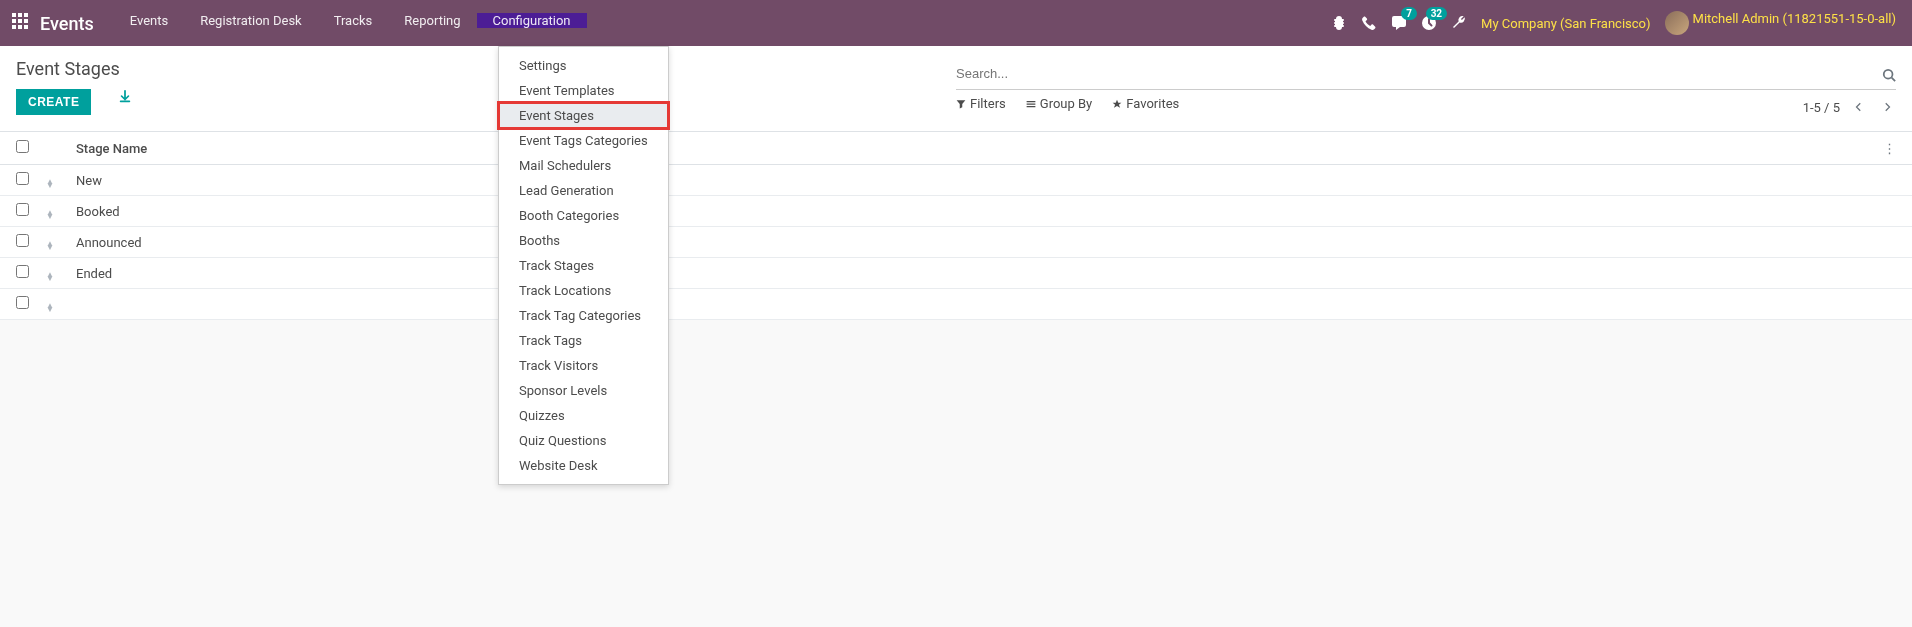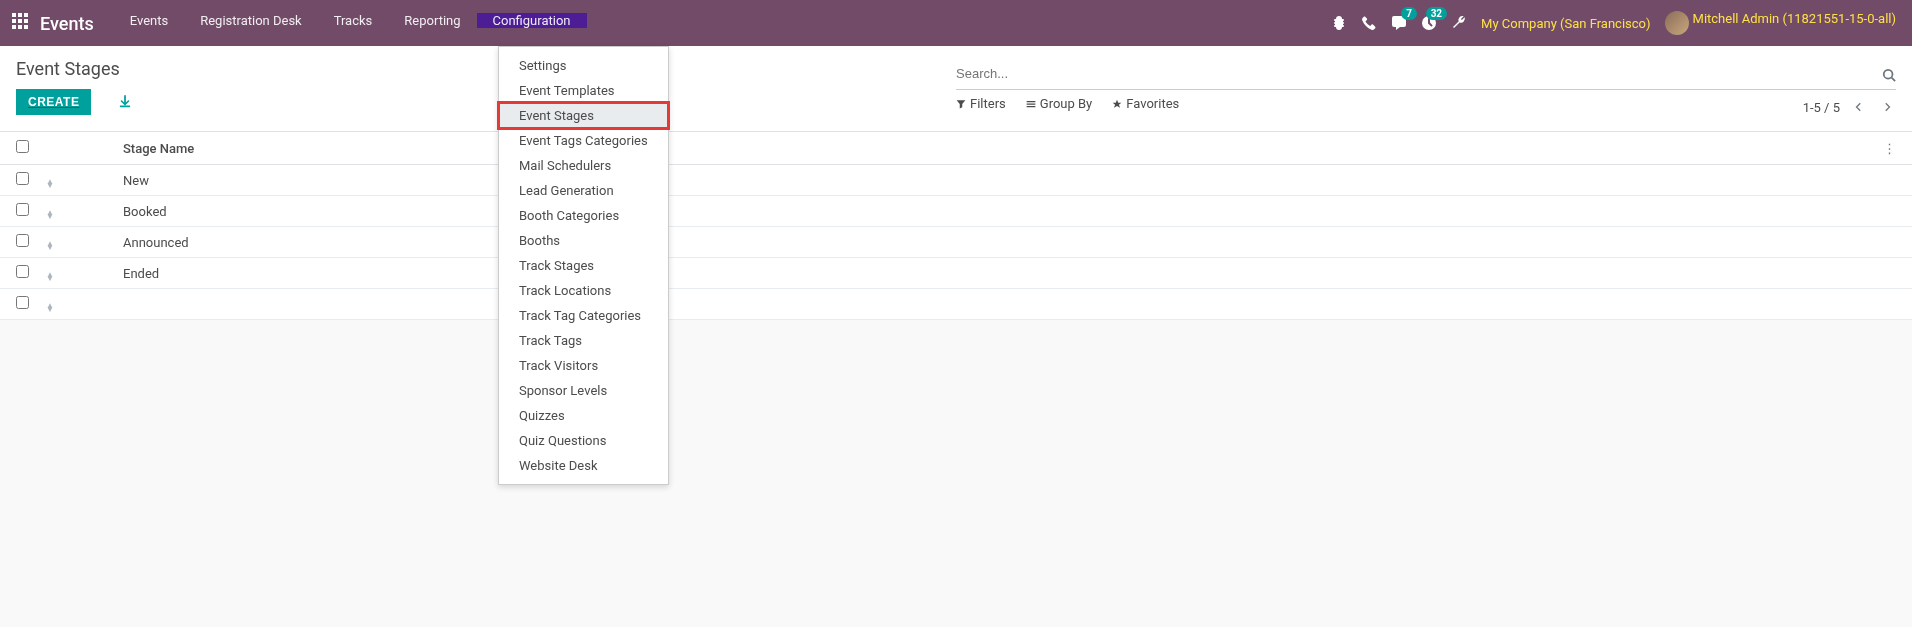--- a/index.html
+++ b/index.html
@@ -118,23 +118,22 @@
       display: flex;
       flex-direction: column;
     }
     .breadcrumb {
       font-size: 18px;
       color: #4c4c4c;
       margin-bottom: 10px;
     }
     .cp-buttons {
       display: flex;
-      align-items: center;
+      align-items: flex-start;
       gap: 27px;
-      text-decoration: underline;
     }
     .btn-create {
       background: #00a09d;
       color: #fff;
       border: none;
       padding: 6px 12px;
       font-weight: bold;
       font-size: 12px;
       cursor: pointer;
       letter-spacing: 0.5px;
@@ -210,21 +209,20 @@
     .col-checkbox {
       width: 30px;
     }
     .col-handle {
       width: 30px;
       color: #adb5bd;
       cursor: grab;
     }
     .col-name {
       flex: 1;
-      margin-left: 47px;
     }
     .col-kebab {
       width: 20px;
       text-align: right;
       color: #6c757d;
       cursor: pointer;
     }
     .dropdown-menu {
       position: absolute;
       top: 46px;

